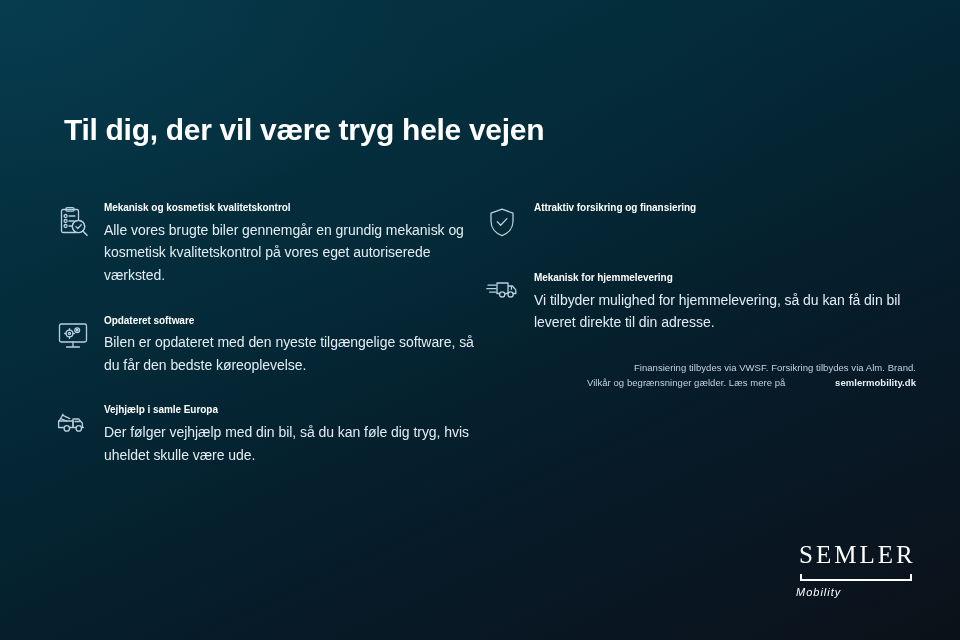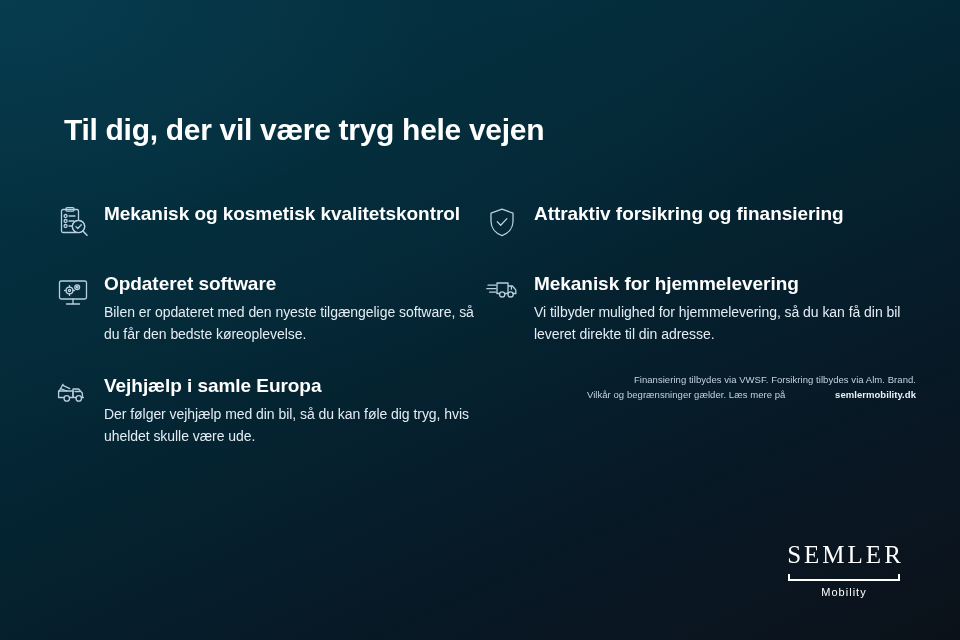--- a/index.html
+++ b/index.html
@@ -61,21 +61,21 @@
     align-items: flex-start;
     justify-content: flex-start;
     padding-top: 6px;
     color: #b9cfe0;
   }
   .feature-icon svg { display: block; }
 
   .feature-body { flex: 1 1 auto; padding-top: 1px; }
 
   .feature-title {
-    font-size: 19px;
+    font-size: 10px;
     font-weight: bold;
     color: #ffffff;
     line-height: 1.35;
     margin-bottom: 4px;
     letter-spacing: -0.05px;
   }
 
   .feature-text {
     font-size: 14px;
     line-height: 1.62;
@@ -92,24 +92,24 @@
     line-height: 1.62;
     color: #c3d3e0;
     letter-spacing: 0.05px;
     text-align: right;
   }
   .fineprint .strong { font-weight: bold; color: #e9f1f7; margin-left: 47px; }
 
   
   .logo {
     position: absolute;
-    right: 56px;
+    right: 44px;
     bottom: 42px;
     width: 120px;
-    text-align: center;
+    text-align: left;
   }
   .logo-word {
     font-family: "Liberation Serif", serif;
     font-size: 25px;
     letter-spacing: 3.0px;
     color: #ffffff;
     line-height: 1;
     text-indent: 3px;
   }
   .logo-rule {
@@ -133,20 +133,21 @@
     background: #ffffff;
   }
   .logo-rule .tick-l { left: 0; }
   .logo-rule .tick-r { right: 0; }
 
   .logo-sub {
     font-size: 11px;
     letter-spacing: 1.0px;
     color: #ffffff;
     line-height: 1;
+    font-style: italic;
   }
 </style>
 </head>
 <body>
 
 <div class="stage">
 
   <h1 class="page-title">Til dig, der vil være tryg hele vejen</h1>
 
   <div class="col col-left">
@@ -163,20 +164,21 @@
           <line x1="13" y1="15" x2="18" y2="15" stroke-linecap="round"></line>
           <line x1="13" y1="20" x2="17" y2="20" stroke-linecap="round"></line>
           <circle cx="22.5" cy="20.5" r="6.2" fill="#04303f"></circle>
           <circle cx="22.5" cy="20.5" r="6.2"></circle>
           <path d="M19.9 20.6l1.9 1.9 3.5-3.8" stroke-linecap="round" stroke-linejoin="round"></path>
           <line x1="27.1" y1="25.2" x2="31" y2="29.2" stroke-linecap="round" stroke-width="1.6"></line>
         </svg>
       </div>
       <div class="feature-body">
         <div class="feature-title">Mekanisk og kosmetisk kvalitetskontrol</div>
+        <div class="feature-text">Alle vores brugte biler gennemgår en grundig mekanisk og kosmetisk kvalitetskontrol på vores eget autoriserede værksted.</div>
       </div>
     </div>
 
     <div class="feature">
       <div class="feature-icon">
         <svg width="34" height="34" viewBox="0 0 34 34" fill="none" stroke="currentColor" stroke-width="1.3">
           <rect x="3.5" y="5" width="27" height="18" rx="1.8"></rect>
           <line x1="17" y1="23" x2="17" y2="27.5" stroke-linecap="round"></line>
           <line x1="10.5" y1="28" x2="23.5" y2="28" stroke-linecap="round"></line>
           <circle cx="13.5" cy="14.5" r="3.4"></circle>

